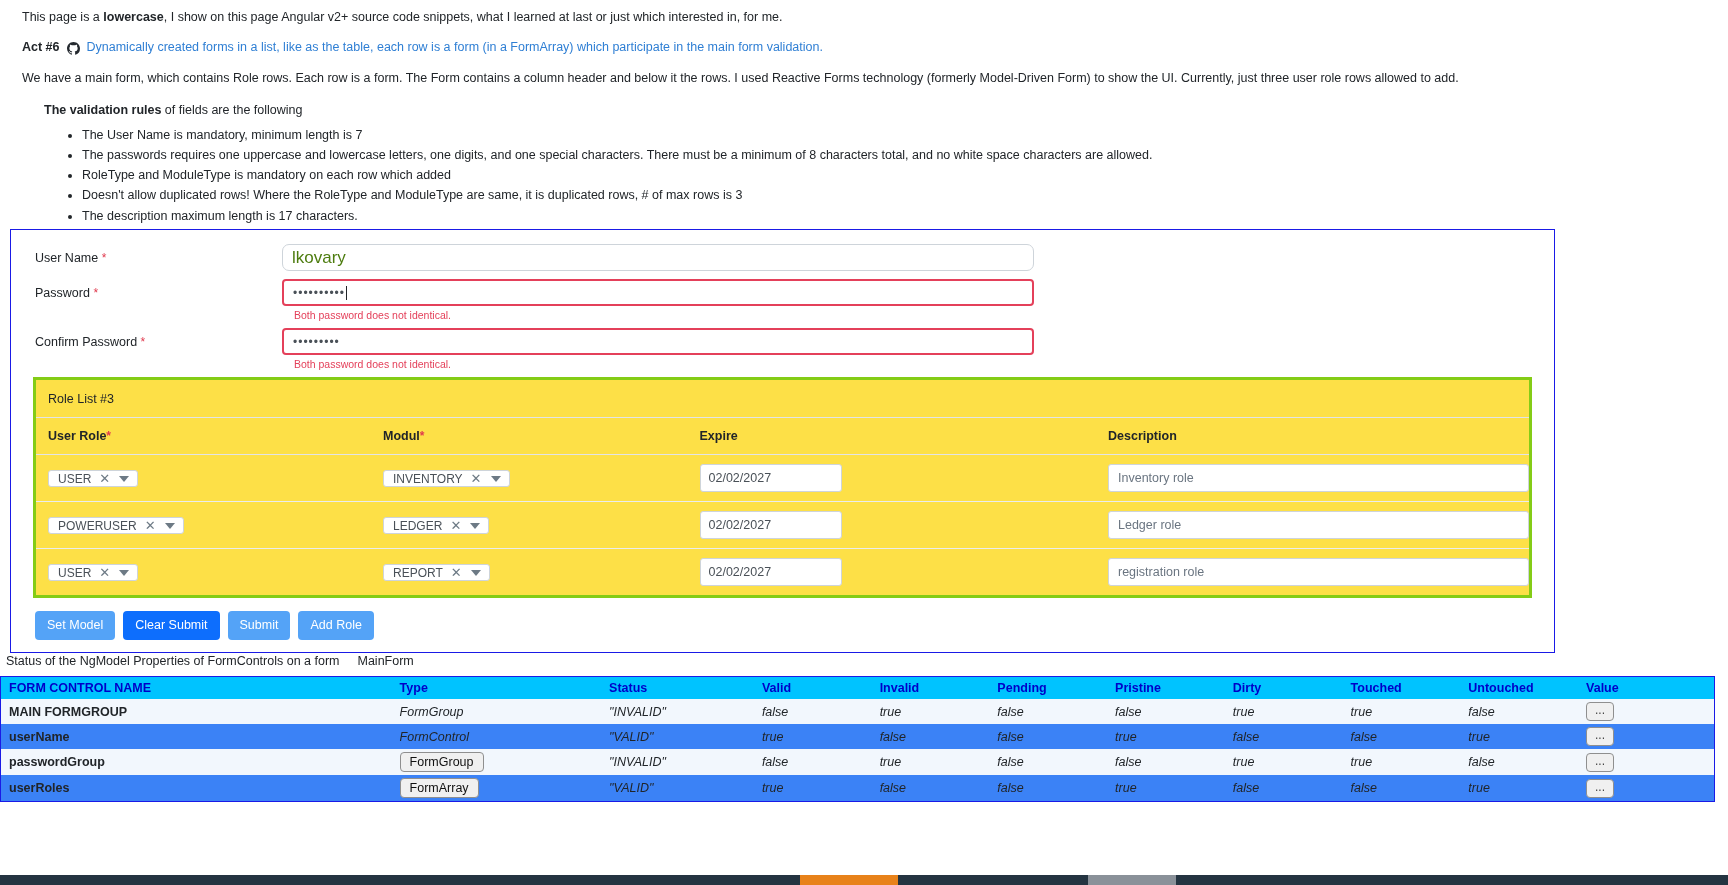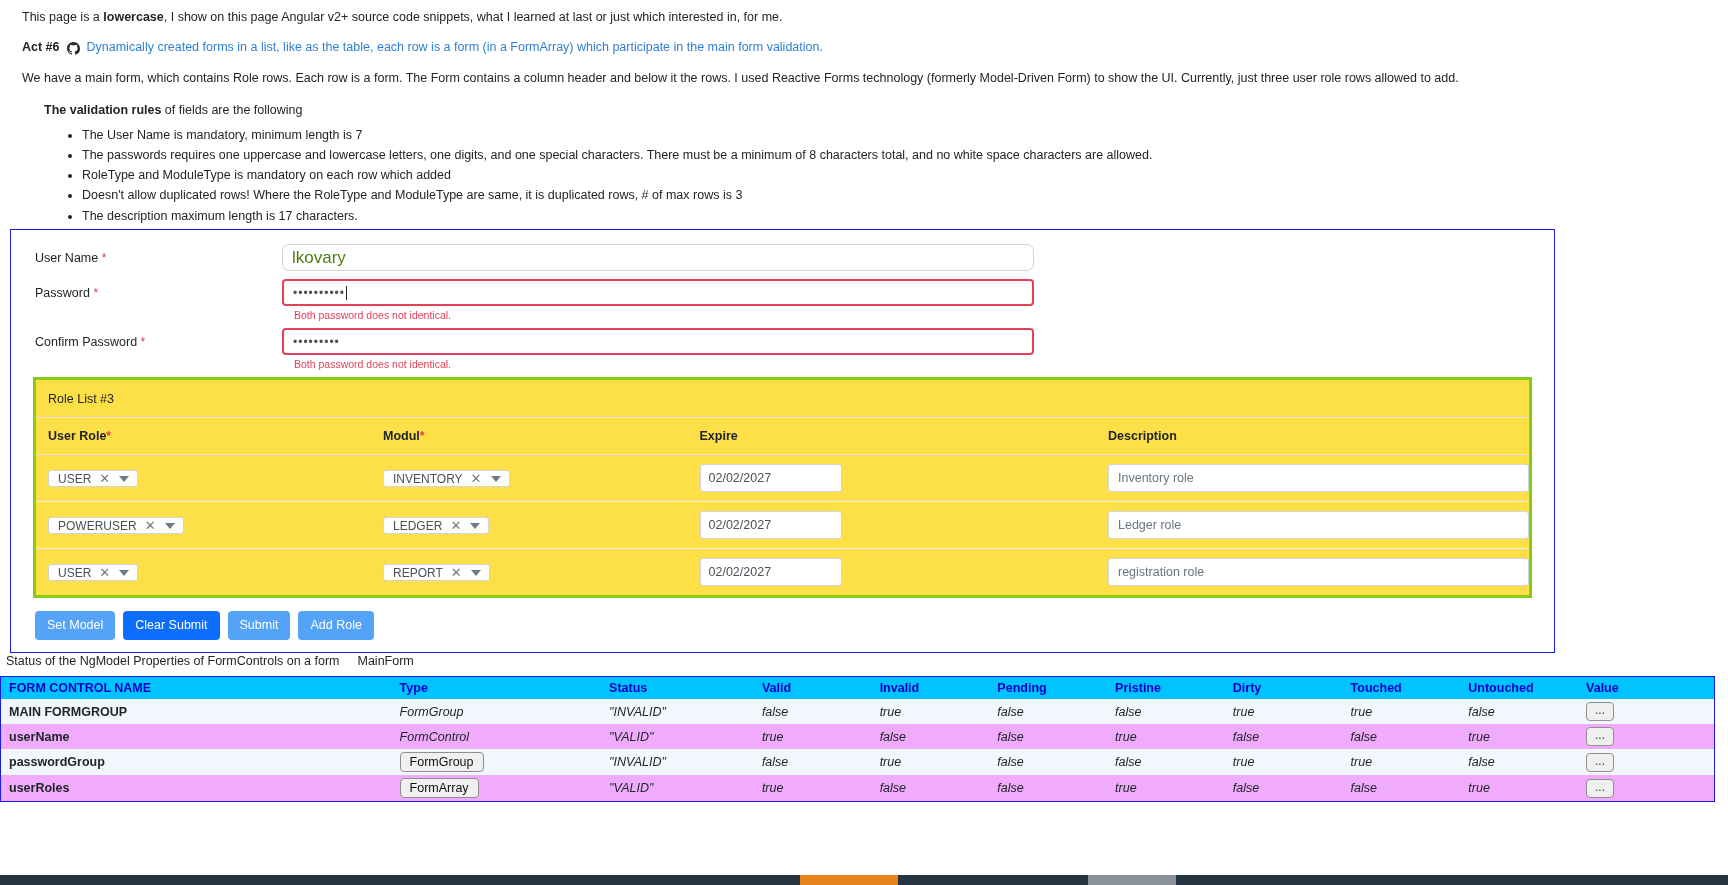--- a/index.html
+++ b/index.html
@@ -232,21 +232,21 @@
     white-space: nowrap;
   }
   table.status-table tbody td {
     padding: 3px 6px 3px 8px;
     font-size: 12.5px;
     color: #212529;
     white-space: nowrap;
     vertical-align: middle;
   }
   table.status-table tbody tr.odd { background: #f2f7fd; }
-  table.status-table tbody tr.even { background: #f0abfc; }
+  table.status-table tbody tr.even { background: #3b82f6; }
   td.name-cell { font-weight: bold; }
   td.type-cell { font-style: italic; }
   td.status-cell { font-style: italic; }
   td.bool-cell { font-style: italic; }
   .t-true { color: #1a7a2e; }
   .t-false { color: #cf2430; }
   .t-plain { color: #212529; }
 
   .type-btn {
     font-family: "Liberation Sans", sans-serif;

